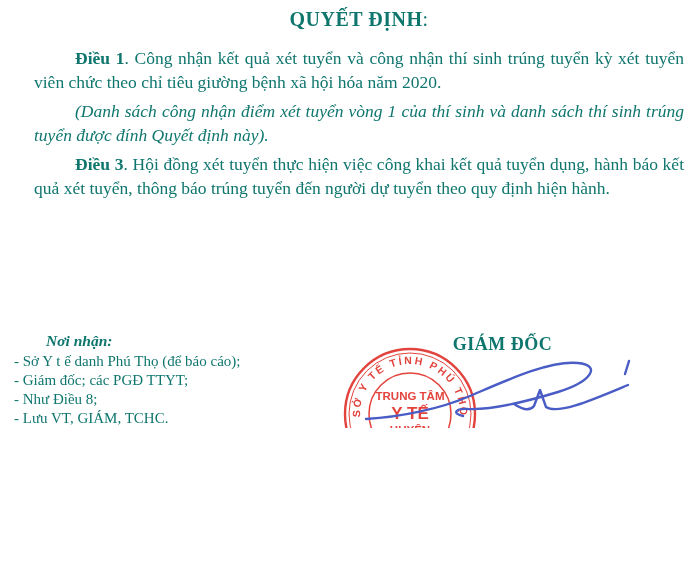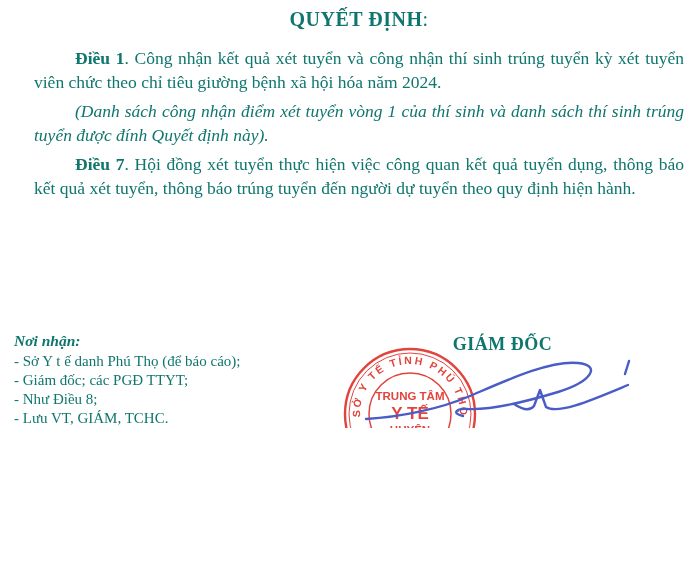--- a/index.html
+++ b/index.html
@@ -39,20 +39,21 @@
     left: 14px;
     top: 331px;
     font-size: 15px;
     line-height: 19px;
   }
   .recipients-heading {
     font-weight: bold;
     font-style: italic;
     font-size: 15.5px;
     margin-bottom: 2px;
+    margin-left: 32px;
   }
   .recipient-item { white-space: nowrap; }
   .sig-title {
     position: absolute;
     left: 420px;
     top: 334px;
     width: 165px;
     text-align: center;
     font-size: 18px;
     font-weight: bold;
@@ -97,29 +98,29 @@
 <body>
 
 <div class="page">
   <div class="content">
 
     <div class="doc-title">
       <span>QUYẾT ĐỊNH</span><span class="colon">:</span>
     </div>
 
     <p class="para">
-      <span class="article-label">Điều 1</span><span>. Công nhận kết quả xét tuyển và công nhận thí sinh trúng tuyển kỳ xét tuyển viên chức theo chỉ tiêu giường bệnh xã hội hóa năm 2024.</span>
+      <span class="article-label">Điều 1</span><span>. Công nhận kết quả xét tuyển và công nhận thí sinh trúng tuyển kỳ xét tuyển viên chức theo chỉ tiêu giường bệnh xã hội hóa năm 2020.</span>
     </p>
 
     <p class="para annotation">
       <span>(Danh sách công nhận điểm xét tuyển vòng 1 của thí sinh và danh sách thí sinh trúng tuyển được đính Quyết định này).</span>
     </p>
 
     <p class="para">
-      <span class="article-label">Điều 7</span><span>. Hội đồng xét tuyển thực hiện việc công quan kết quả tuyển dụng, thông báo kết quả xét tuyển, thông báo trúng tuyển đến người dự tuyển theo quy định hiện hành.</span>
+      <span class="article-label">Điều 3</span><span>. Hội đồng xét tuyển thực hiện việc công khai kết quả tuyển dụng, hành báo kết quả xét tuyển, thông báo trúng tuyển đến người dự tuyển theo quy định hiện hành.</span>
     </p>
 
   </div>
 
   <div class="recipients">
     <div class="recipients-heading">Nơi nhận:</div>
     <div class="recipient-item">- Sở Y t ế danh Phú Thọ (để báo cáo);</div>
     <div class="recipient-item">- Giám đốc; các PGĐ TTYT;</div>
     <div class="recipient-item">- Như Điều 8;</div>
     <div class="recipient-item">- Lưu VT, GIÁM, TCHC.</div>

